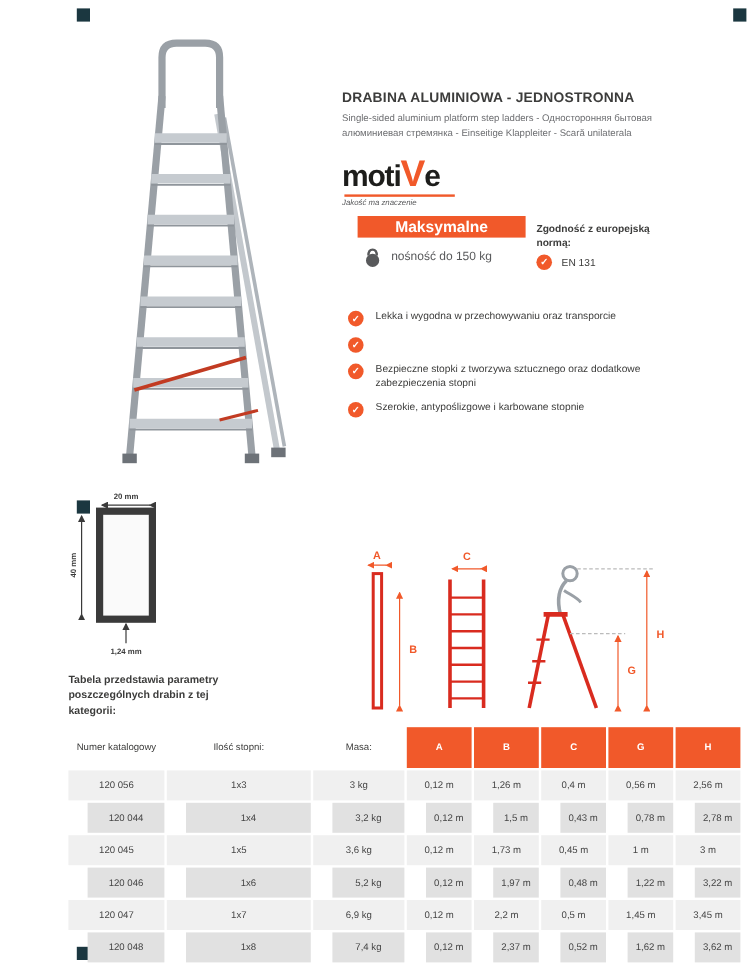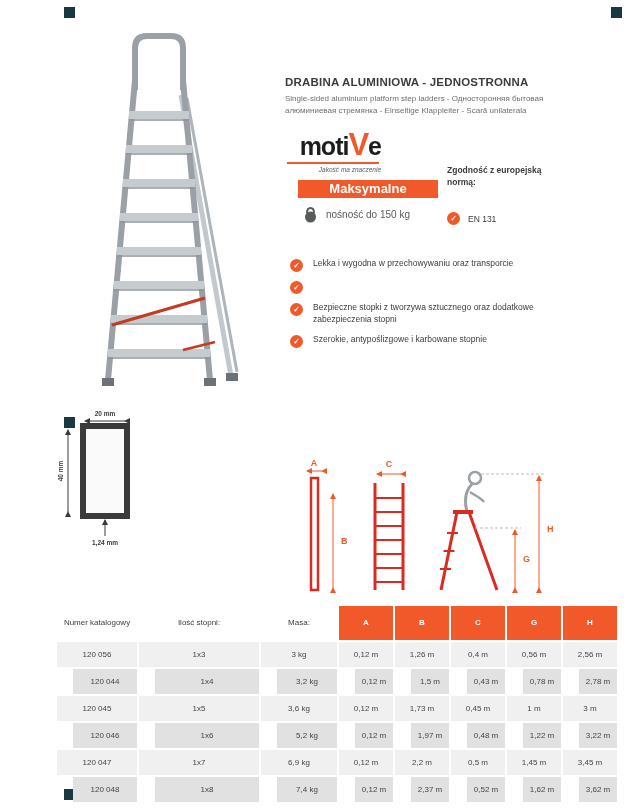--- a/index.html
+++ b/index.html
@@ -12,30 +12,30 @@
   .sq.ml { left:64px; top:417px; }
   .sq.bl { left:64px; top:789px; }
 
   .ladder-svg { position:absolute; left:50px; top:20px; }
 
   .title { position:absolute; left:285px; top:76px; font-size:11.5px; font-weight:bold;
            color:#3c3c3b; letter-spacing:0.2px; }
   .subtitle { position:absolute; left:285px; top:93px; width:300px; font-size:8px;
               color:#6d6e71; line-height:1.55; }
 
-  .logo { position:absolute; left:285px; top:128px; width:96px; text-align:right; }
+  .logo { position:absolute; left:285px; top:128px; width:96px; text-align:left; }
   .logo-text { font-weight:bold; color:#1d1d1b; font-size:25px; letter-spacing:-1px; line-height:1.1; }
   .logo-text .v { color:#F1592A; font-size:31px; }
   .logo-rule { height:2px; background:#F1592A; margin:0 2px; }
   .logo-tag { font-size:6.5px; color:#58595b; margin-top:2px; font-style:italic; }
 
   .badge-orange { position:absolute; left:298px; top:180px; width:140px; height:18px;
                   background:#F1592A; color:#fff; font-size:13px; font-weight:bold;
                   text-align:center; line-height:18px; }
-  .norm-label { position:absolute; left:447px; top:164px; width:120px; font-size:8.5px;
+  .norm-label { position:absolute; left:447px; top:184px; width:120px; font-size:8.5px;
                 font-weight:bold; color:#3c3c3b; line-height:1.45; }
   .load-row { position:absolute; left:303px; top:206px; display:flex; align-items:center;
               gap:8px; font-size:10px; color:#58595b; }
   .norm-row { position:absolute; left:447px; top:212px; display:flex; align-items:center;
               gap:8px; font-size:8.5px; color:#3c3c3b; }
 
   .check { width:13px; height:13px; border-radius:50%; background:#F1592A; color:#fff;
            font-size:8px; font-weight:bold; display:flex; align-items:center;
            justify-content:center; flex:0 0 13px; }
 
@@ -160,20 +160,21 @@
     </defs>
     <text x="47" y="8" font-size="6.5" font-weight="bold" fill="#3a3a3a" text-anchor="middle">20 mm</text>
     <line x1="27" y1="13" x2="67" y2="13" stroke="#3a3a3a" stroke-width="1" marker-start="url(#arrD)" marker-end="url(#arrD)" transform="rotate(180 47 13)"></line>
     <rect x="25" y="18" width="44" height="90" fill="#fafafa" stroke="#3a3a3a" stroke-width="6"></rect>
     <line x1="10" y1="22" x2="10" y2="104" stroke="#3a3a3a" stroke-width="1" marker-start="url(#arrD)" marker-end="url(#arrD)" transform="rotate(180 10 63)"></line>
     <text x="5" y="63" font-size="6.5" font-weight="bold" fill="#3a3a3a" text-anchor="middle" transform="rotate(-90 5 63)">40 mm</text>
     <line x1="47" y1="128" x2="47" y2="112" stroke="#3a3a3a" stroke-width="1" marker-end="url(#arrD)"></line>
     <text x="47" y="137" font-size="6.5" font-weight="bold" fill="#3a3a3a" text-anchor="middle">1,24 mm</text>
   </svg>
 
+  <div class="table-intro">Tabela przedstawia parametry poszczególnych drabin z tej kategorii:</div>
 
   <svg class="dims-svg" width="278" height="145" viewBox="0 0 278 145">
     <defs>
       <marker id="arrO" markerWidth="6" markerHeight="6" refX="5" refY="3" orient="auto">
         <path d="M0,0 L6,3 L0,6 z" fill="#F1592A"></path>
       </marker>
     </defs>
 
     <text x="19" y="8" font-size="9" font-weight="bold" fill="#F1592A" text-anchor="middle">A</text>
     <line x1="12" y1="13" x2="27" y2="13" stroke="#F1592A" stroke-width="1" marker-start="url(#arrO)" marker-end="url(#arrO)" transform="rotate(180 19.5 13)"></line>

